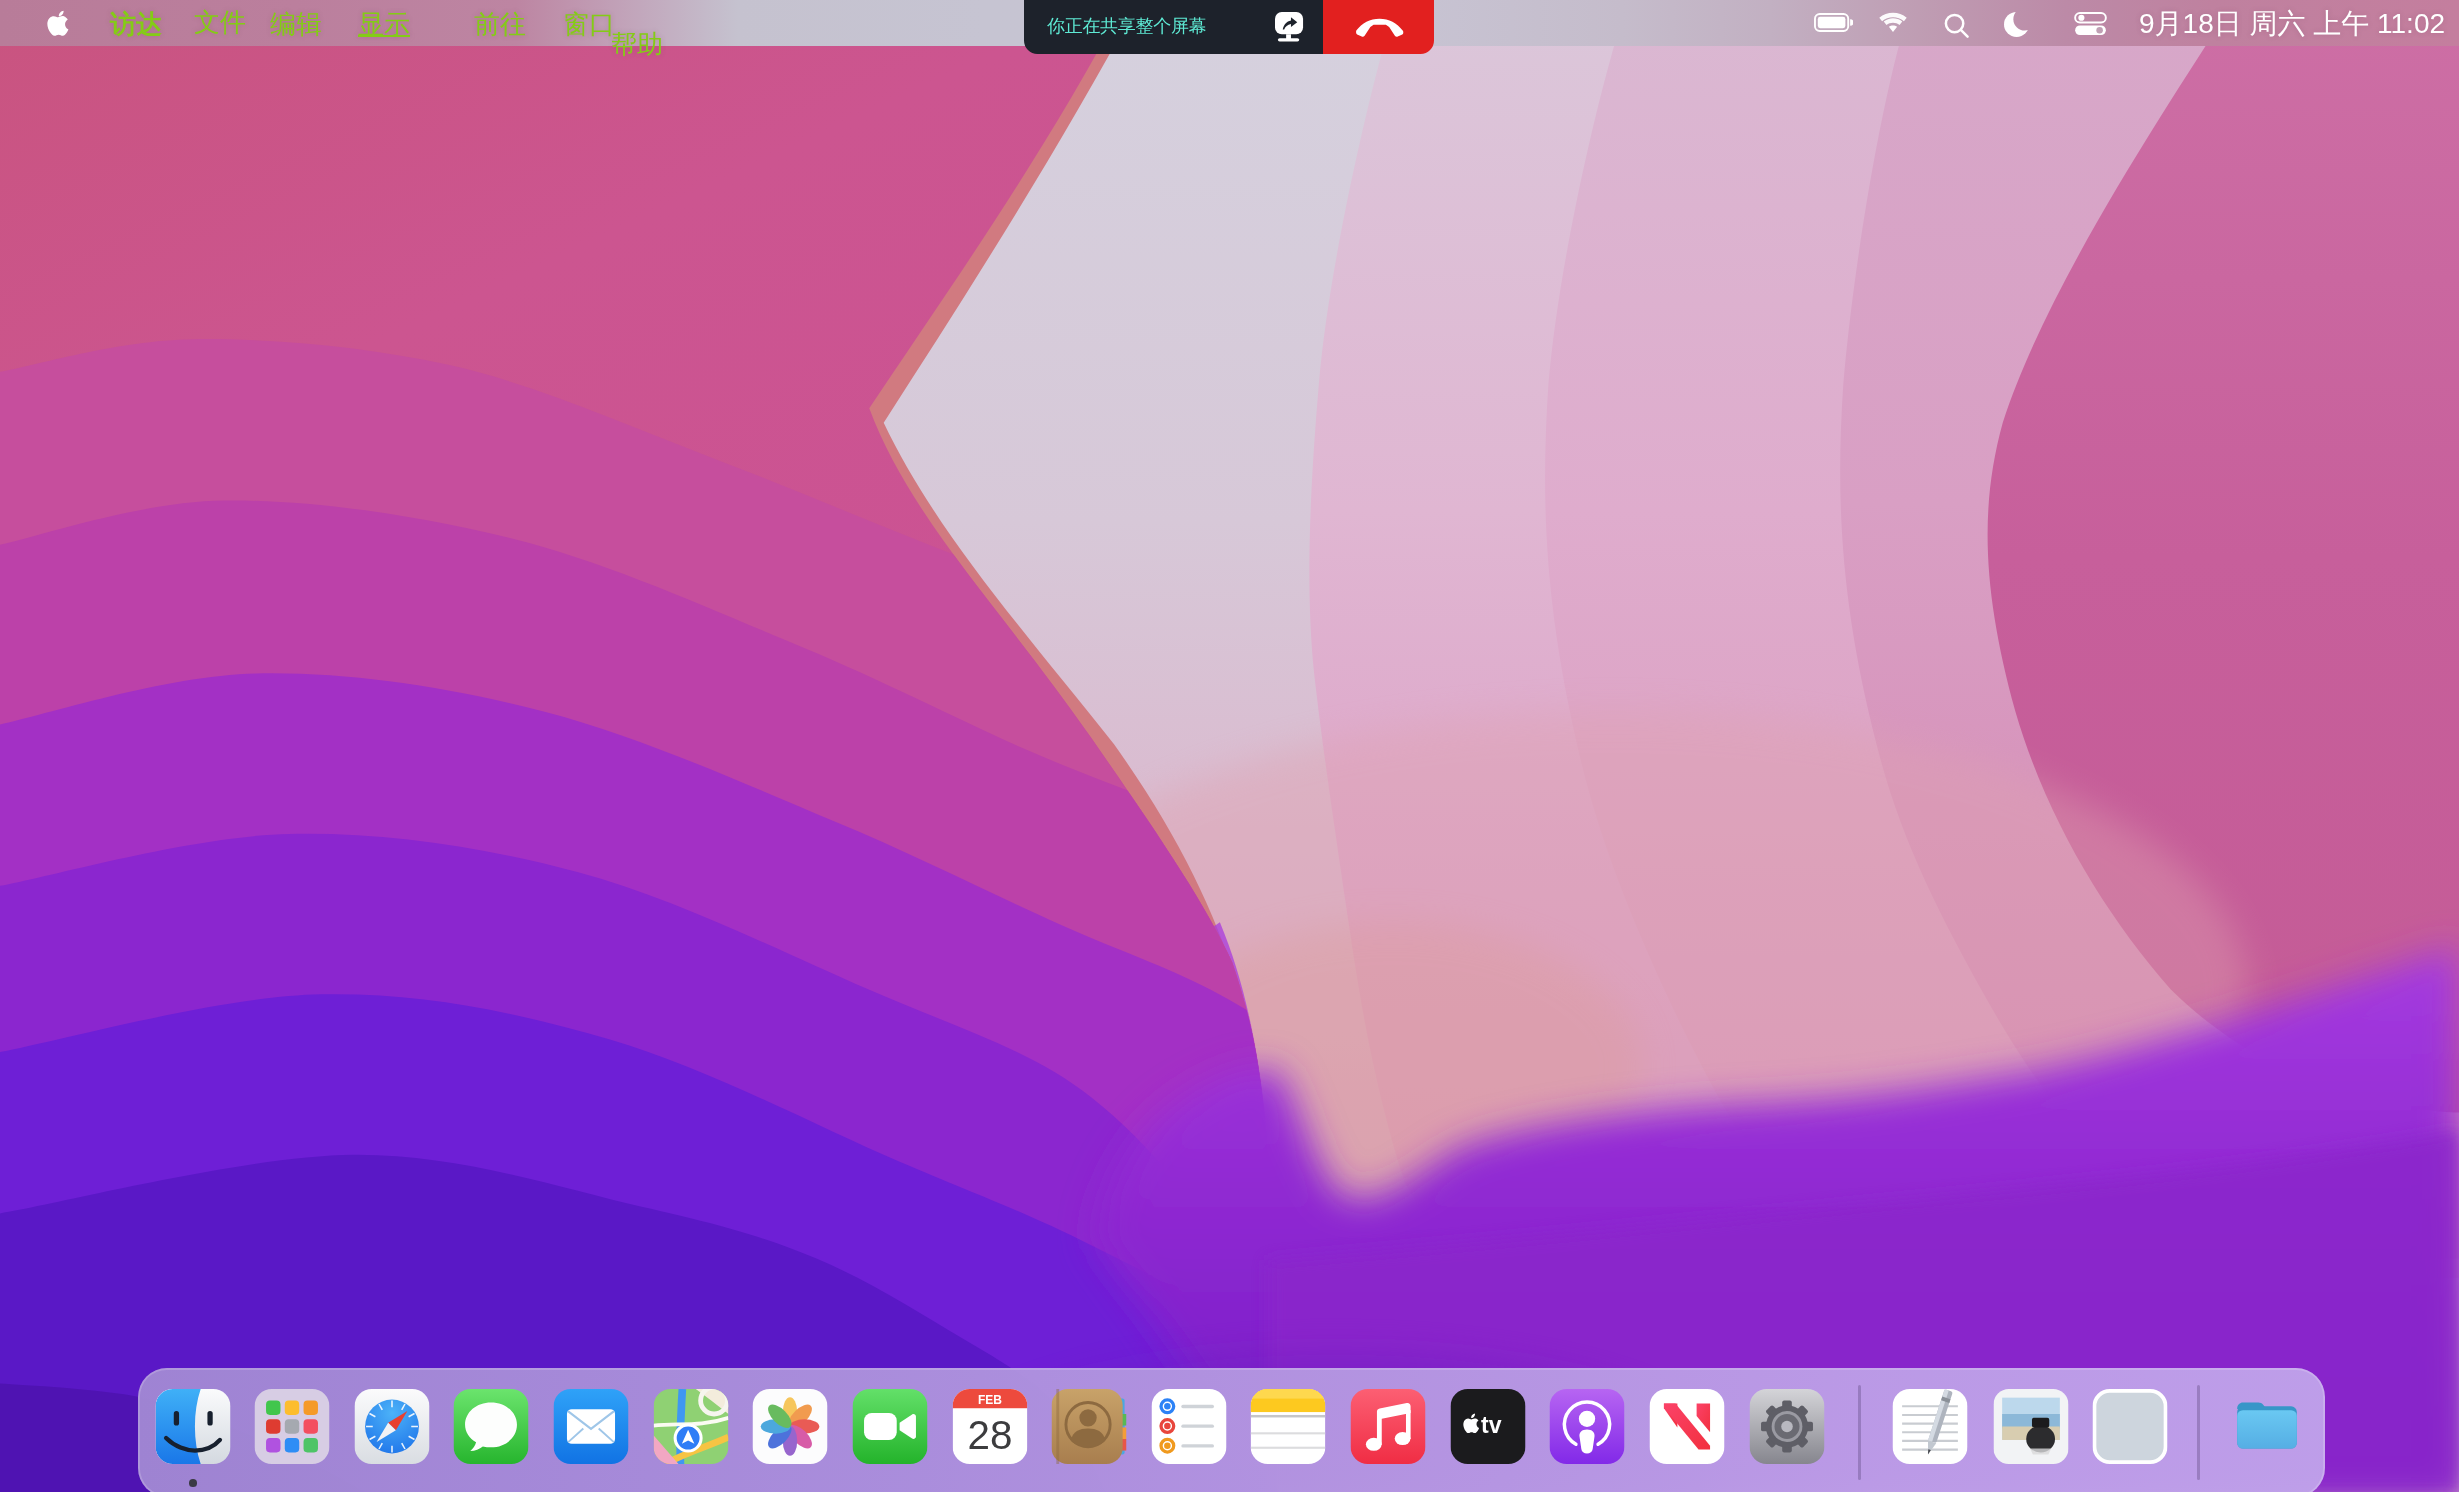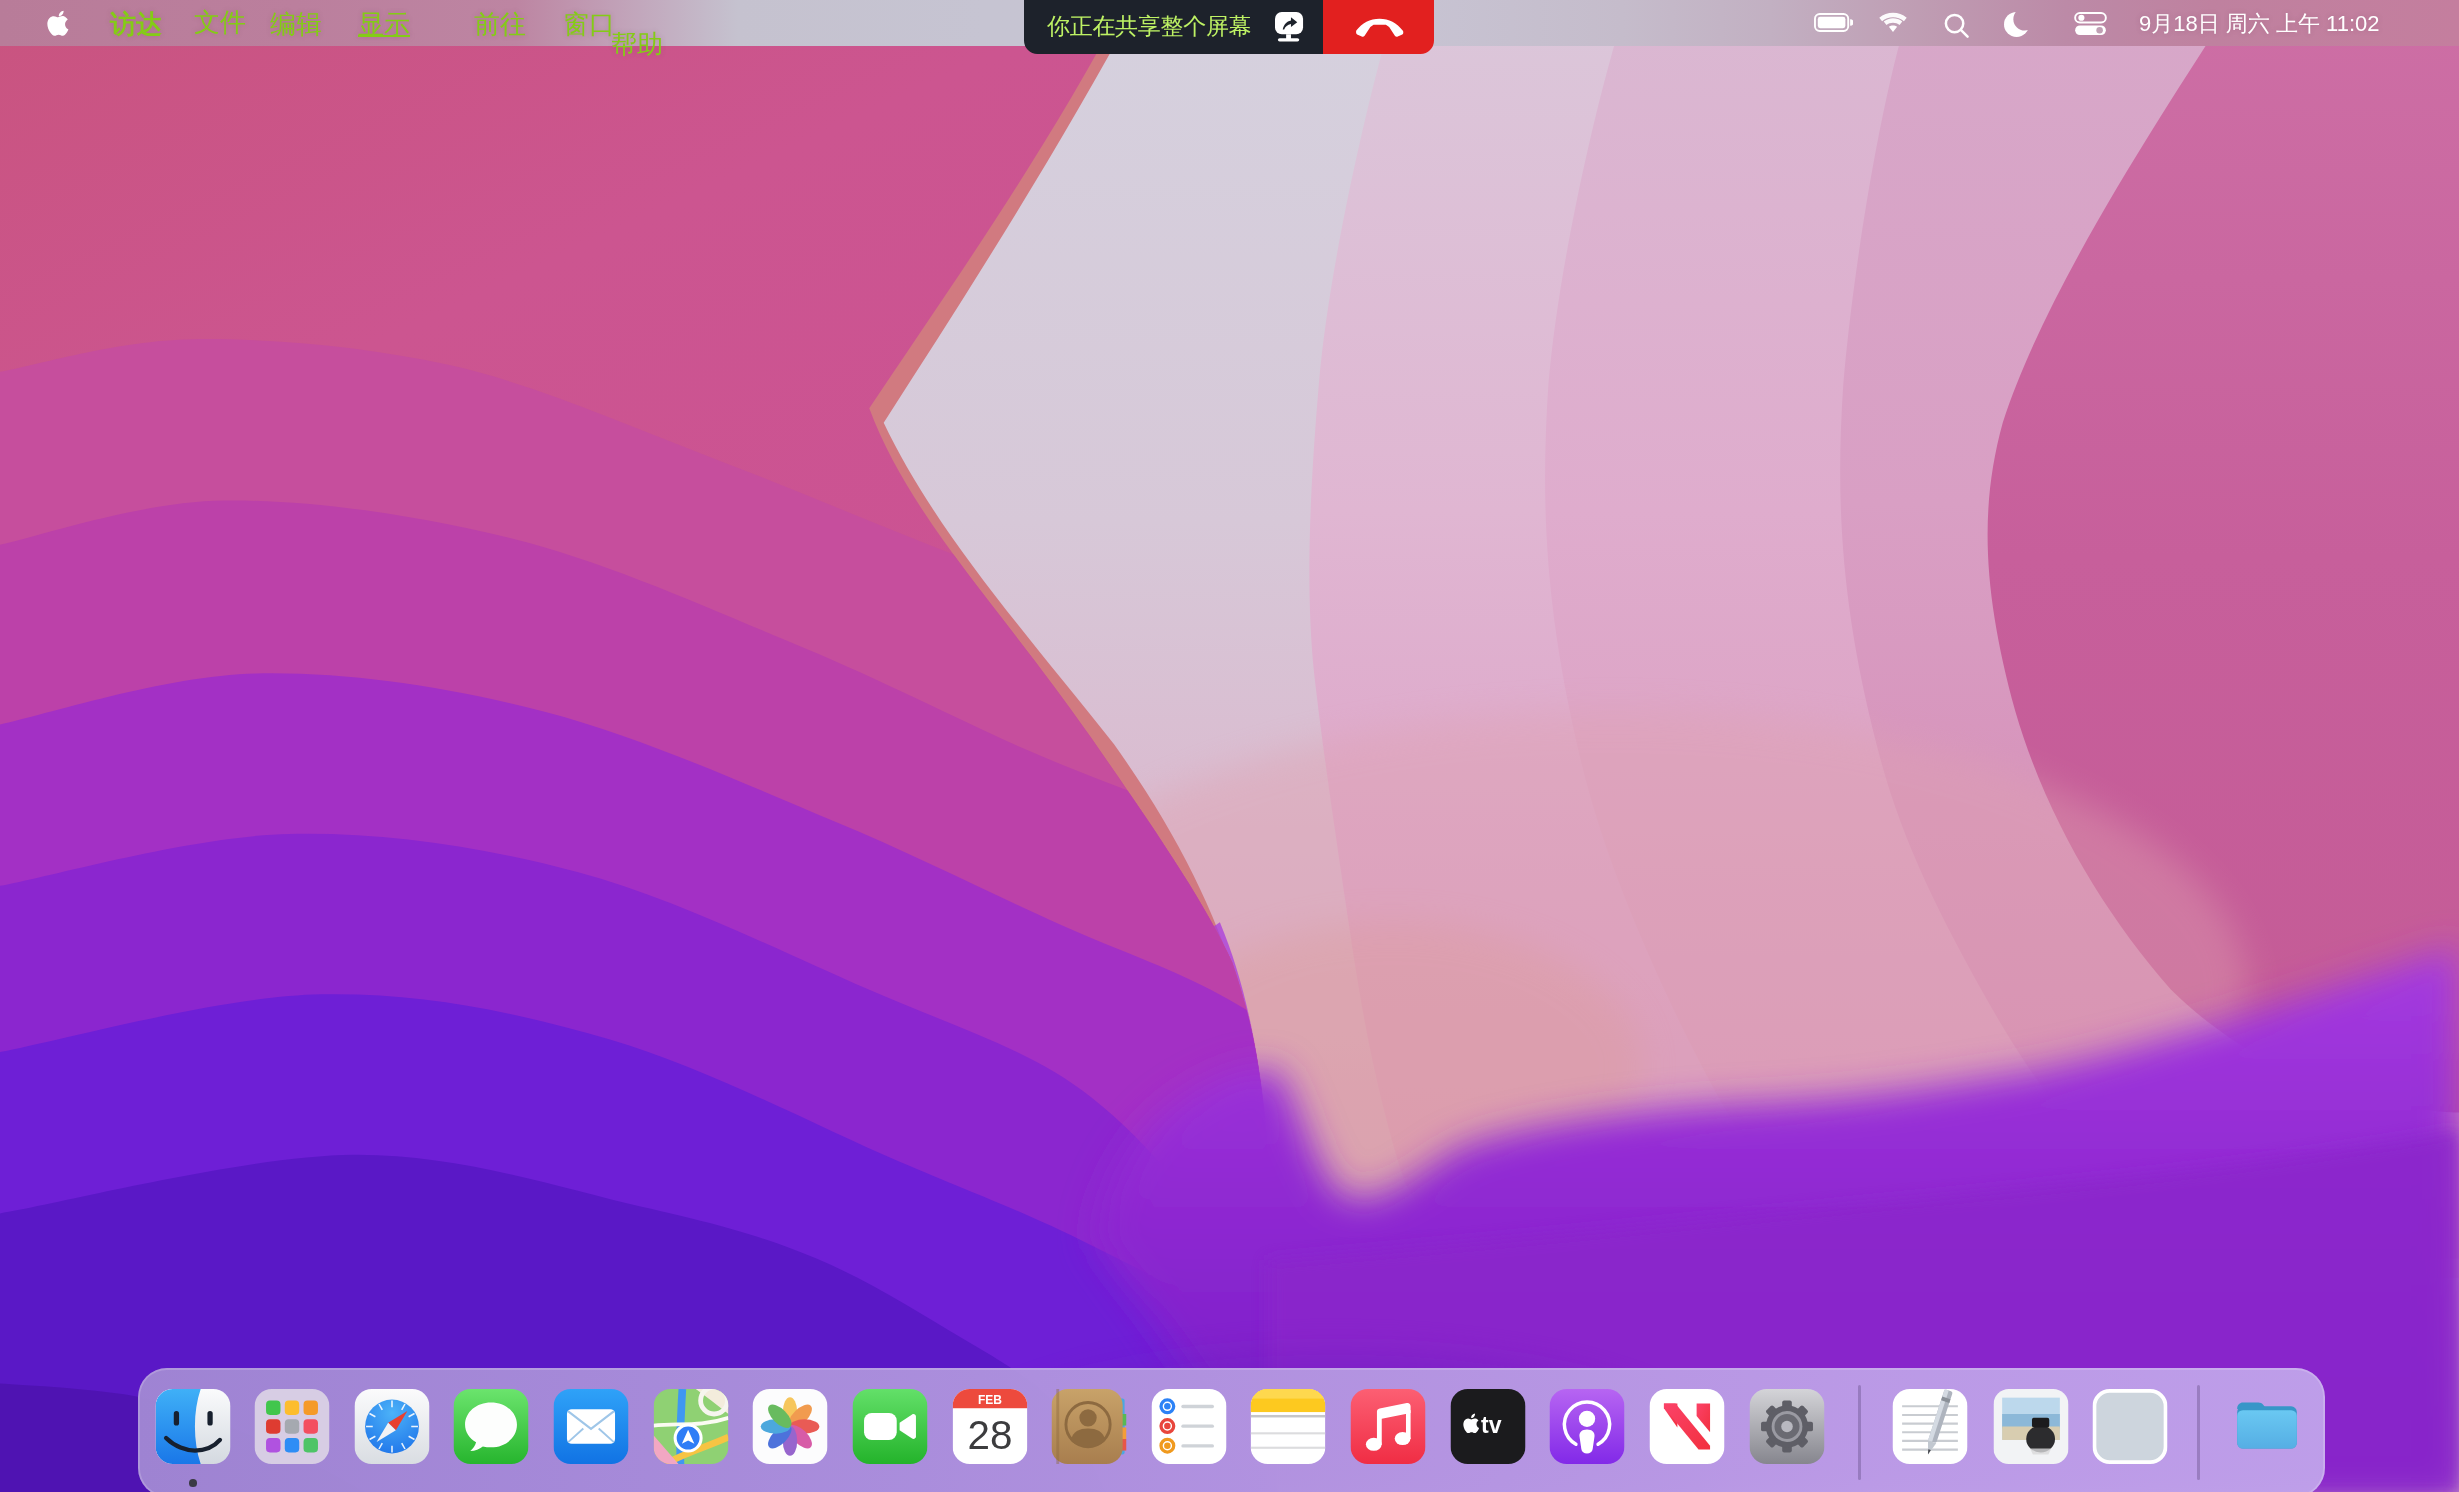--- a/index.html
+++ b/index.html
@@ -4,25 +4,25 @@
 <style>
   html,body{margin:0;padding:0;width:2459px;height:1493px;overflow:hidden;background:#7d1fd0;}
   *{box-sizing:border-box;font-family:"Liberation Sans",sans-serif;}
   #wall{position:absolute;left:0;top:0;width:2459px;height:1493px;}
   
   #menubar{position:absolute;left:0;top:0;width:2459px;height:46px;
     background:linear-gradient(90deg,#b87c99 0%,#bb7f9d 12%,#bd85a2 21%,#c2a7bc 26%,#c5c2cf 30%,#c6c4d2 40%,#c7c3d2 58%,#c5bccb 66%,#c2b0c2 72%,#bf9db3 78%,#bc8aa7 84%,#bf819f 90%,#c47e9e 100%);}
   .mitem{position:absolute;top:0;height:46px;line-height:48px;color:#84cc16;font-size:26px;transform:translateX(-50%);white-space:nowrap;text-shadow:0 0 5.8px rgba(120,60,90,.25);}
   .bold{font-weight:bold;}
   #rightstatus svg{position:absolute;top:0;}
-  #datetime{position:absolute;top:0;left:2139px;height:42px;line-height:48px;color:#fff;font-size:22px;white-space:nowrap;text-shadow:0 0 5.8px rgba(120,60,90,.25);}
+  #datetime{position:absolute;top:0;left:2139px;height:42px;line-height:48px;color:#fff;font-size:28px;white-space:nowrap;text-shadow:0 0 5.8px rgba(120,60,90,.25);}
   
   #banner{position:absolute;left:1024px;top:0;width:299px;height:54px;background:#1d222b;border-radius:0 0 0 13.4px;}
   #bannerred{position:absolute;left:1323px;top:0;width:111px;height:54px;background:#e2201f;border-radius:0 0 13.4px 0;}
-  #bannertext{position:absolute;left:1047px;top:0;height:50px;line-height:53px;color:#bef264;font-size:23px;letter-spacing:-0.3px;white-space:nowrap;}
+  #bannertext{position:absolute;left:1047px;top:0;height:50px;line-height:53px;color:#5eead4;font-size:18px;letter-spacing:-0.3px;white-space:nowrap;}
   
   #dock{position:absolute;left:138px;top:1368px;width:2187px;height:129px;border-radius:29px;
      background:linear-gradient(90deg,rgba(163,138,212,.94) 0%,rgba(173,147,220,.94) 30%,rgba(182,154,226,.94) 55%,rgba(190,161,232,.94) 80%,rgba(193,165,235,.94) 100%);
      box-shadow:inset 0 0 0 1.9px rgba(255,255,255,.18);}
   .dicon{position:absolute;top:1389px;width:75px;height:75px;transform:translateX(-50%);}
   .dsep{position:absolute;top:1385px;width:2.9px;height:95px;background:rgba(90,70,120,.35);border-radius:1.9px;}
   #rundot{position:absolute;left:189px;top:1479px;width:7.7px;height:7.7px;border-radius:50%;background:#3a3a44;}
 </style>
 </head>
 <body>

